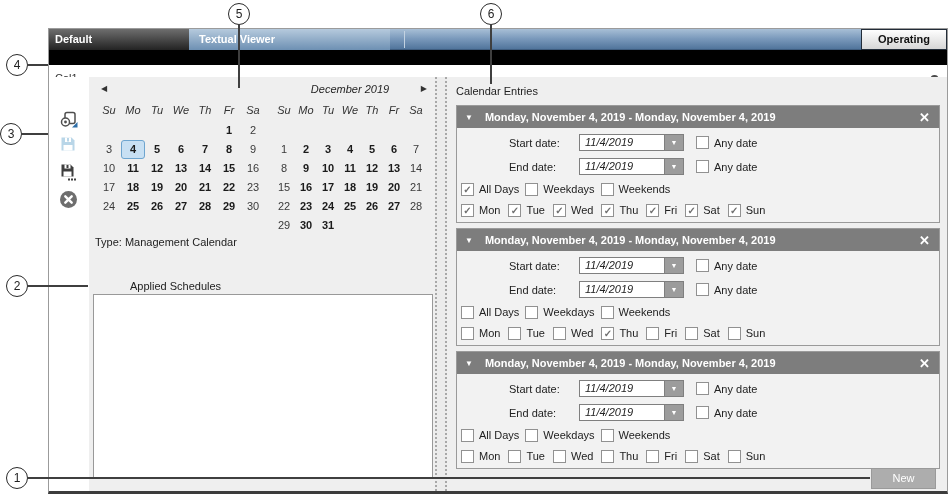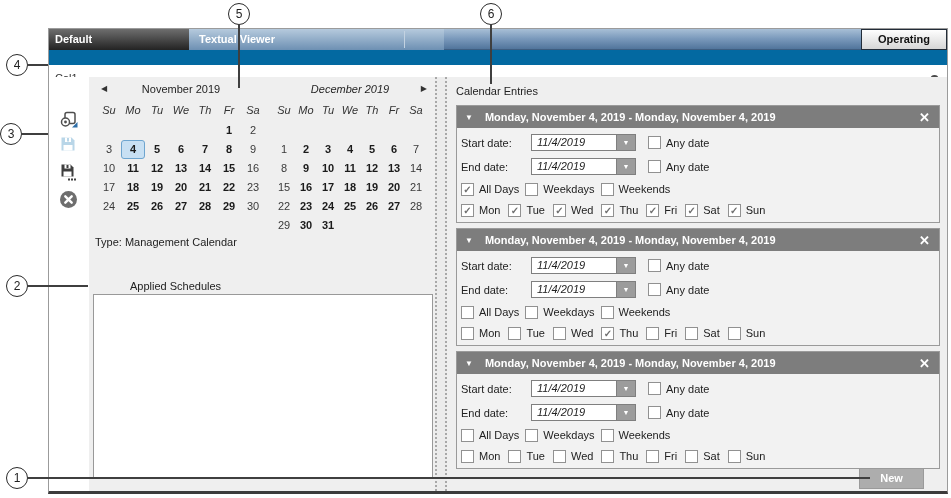--- a/index.html
+++ b/index.html
@@ -2,29 +2,29 @@
 <html><head>
 <meta charset="utf-8">
 <style>
   * { margin:0; padding:0; box-sizing:border-box; }
   html,body { background:#fff; }
   body { font-family:"Liberation Sans", sans-serif; font-size:11px; color:#222; }
   .stage { position:relative; width:951px; height:498px; background:#fff; overflow:hidden; }
 
   
   .window { position:absolute; left:48px; top:28px; width:900px; height:466px;
-            background:#0369a1; border:1px solid #9b9b9b; border-bottom:3px solid #3c3c3c;padding-left:36px; }
+            background:#000000; border:1px solid #9b9b9b; border-bottom:3px solid #3c3c3c;padding-left:36px; }
 
   
   .tabbar { position:absolute; left:0; top:0; width:898px; height:21px;
             background:linear-gradient(#a8bfd6,#7b9abc 45%,#4d7199); box-shadow:inset 0 -1px 0 #3f5d80; }
   .tab-default { position:absolute; left:0; top:0; width:140px; height:21px;
             background:linear-gradient(#6e6e6e,#232323); color:#fff; font-weight:bold;
             line-height:21px; padding-left:6px; }
-  .tab-textual { position:absolute; left:140px; top:0; width:255px; height:21px;
+  .tab-textual { position:absolute; left:140px; top:0; width:201px; height:21px;
             background:linear-gradient(#b6cadd,#6d90b3); color:#fff; font-weight:bold;
             line-height:21px; padding-left:10px; }
   .tab-sep { position:absolute; left:355px; top:2px; width:1px; height:17px; background:#c3d2e1; }
   .tab-operating { position:absolute; right:0; top:0; width:86px; height:21px;
             background:linear-gradient(#fefefe,#d6d6d6); border:1px solid #222c38;
             color:#111; font-weight:bold; text-align:center; line-height:19px; }
 
   
   .crumbrow { position:absolute; left:0; top:21px; width:898px; height:18px; background:#fff;margin-top:15px; }
   .crumb { position:absolute; left:6px; top:7px; color:#333; }
@@ -61,37 +61,37 @@
   
   .entries-title { position:absolute; left:9px; top:8px; color:#222; }
   #entries { position:absolute; left:9px; top:28px; width:484px; }
   .entry { border:1px solid #9a9a9a; background:#f2f2f2; margin-bottom:5px; }
   .entry-head { height:22px; background:#7d7d7d; display:flex; align-items:center; cursor:pointer; }
   .tri    { color:#fff; font-size:8px; margin-left:8px; }
   .etitle { color:#fff; font-weight:bold; margin-left:12px; flex:1; }
   .eclose { color:#fff; font-size:13px; font-weight:bold; margin-right:9px; cursor:pointer; }
   .entry-body { padding:3px 0 1px 4px; }
   .row { display:flex; align-items:center; }
-  .date-row { height:23px; margin-bottom:1px; }
+  .date-row { height:23px; margin-bottom:1px;margin-left:48px; }
   .group-row { height:20px; }
   .days-row { height:22px; }
   .dlabel { width:70px; color:#222; }
   .dinput { width:86px; height:17px; background:#fff; border:1px solid #7f7f7f;
             line-height:15px; padding-left:5px; color:#222;font-style:italic; }
   .dbtn { width:19px; height:17px; background:#9c9c9c; border:1px solid #7f7f7f; border-left:none;
           color:#fff; font-size:7px; text-align:center; line-height:16px; cursor:pointer; }
   .cb { width:13px; height:13px; border:1px solid #919191; background:#fff; display:inline-block;
         font-size:10px; line-height:11px; text-align:center; color:#6e6e6e; font-weight:bold; }
   .date-row .cb { margin-left:12px; }
   .cblabel { margin-left:5px; color:#222; }
   .cbitem { display:flex; align-items:center; }
   .group-row .cbitem { margin-right:6px; }
   .days-row .cbitem { margin-right:8px; }
-  .new-btn { position:absolute; right:23px; top:391px; width:65px; height:21px;
-             background:#adadad; border:1px solid #9a9a9a; color:#fff; font-weight:bold;
+  .new-btn { position:absolute; right:11px; top:391px; width:65px; height:21px;
+             background:#adadad; border:1px solid #9a9a9a; color:#fff; font-weight:normal;
              text-align:center; line-height:19px; cursor:pointer; }
 
   
   .callout { position:absolute; width:22px; height:22px; border:1px solid #2a2a2a; border-radius:50%;
              background:#fff; text-align:center; line-height:20px; font-size:12px; color:#222; z-index:50; }
   .cline { position:absolute; background:#3f3f3f; z-index:49; }
 </style>
 </head>
 <body>
 
@@ -161,21 +161,20 @@
         <svg width="19" height="19" viewBox="0 0 19 19">
           <circle cx="9.5" cy="9.5" r="8.5" fill="#6e6e6e"></circle>
           <path d="M6.3 6.3 L12.7 12.7 M12.7 6.3 L6.3 12.7" stroke="#fff" stroke-width="2.4" stroke-linecap="round"></path>
         </svg>
       </span>
     </div>
 
     <div class="cal-panel">
       <div class="cal-head">
         <span class="nav-arrow prev">◀</span>
-        <span class="month-title t0">November 2019</span>
         <span class="month-title t1">December 2019</span>
         <span class="nav-arrow next">▶</span>
       </div>
       <div id="month0" class="month-grid g0">
           <div class="dow">Su</div>
           <div class="dow">Mo</div>
           <div class="dow">Tu</div>
           <div class="dow">We</div>
           <div class="dow">Th</div>
           <div class="dow">Fr</div>

